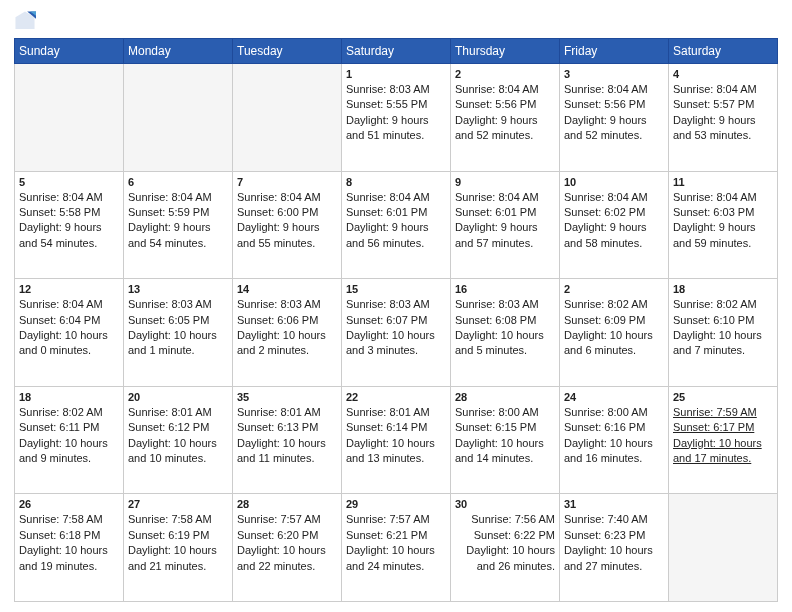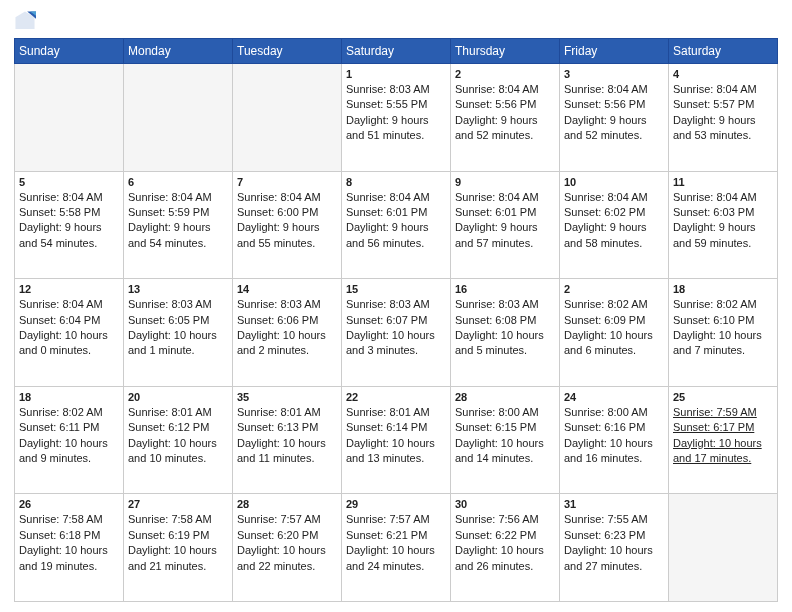--- a/index.html
+++ b/index.html
@@ -337,28 +337,28 @@
           </td>
           <td>
             <span class="day-num">29</span>
             <div class="day-info" style="white-space: pre-line;">Sunrise: 7:57 AM
 Sunset: 6:21 PM
 Daylight: 10 hours
 and 24 minutes.</div>
           </td>
           <td>
             <span class="day-num">30</span>
-            <div class="day-info" style="white-space: pre-line;">Sunrise: 7:56 AM
+            <div class="day-info" style="white-space: pre-line; text-align: right;">Sunrise: 7:56 AM
 Sunset: 6:22 PM
 Daylight: 10 hours
 and 26 minutes.</div>
           </td>
           <td>
             <span class="day-num">31</span>
-            <div class="day-info" style="white-space: pre-line;">Sunrise: 7:55 AM
+            <div class="day-info" style="white-space: pre-line;">Sunrise: 7:40 AM
 Sunset: 6:23 PM
 Daylight: 10 hours
 and 27 minutes.</div>
           </td>
           <td class="empty"></td>
         </tr>
       </tbody>
   </table>
 </div>
 

